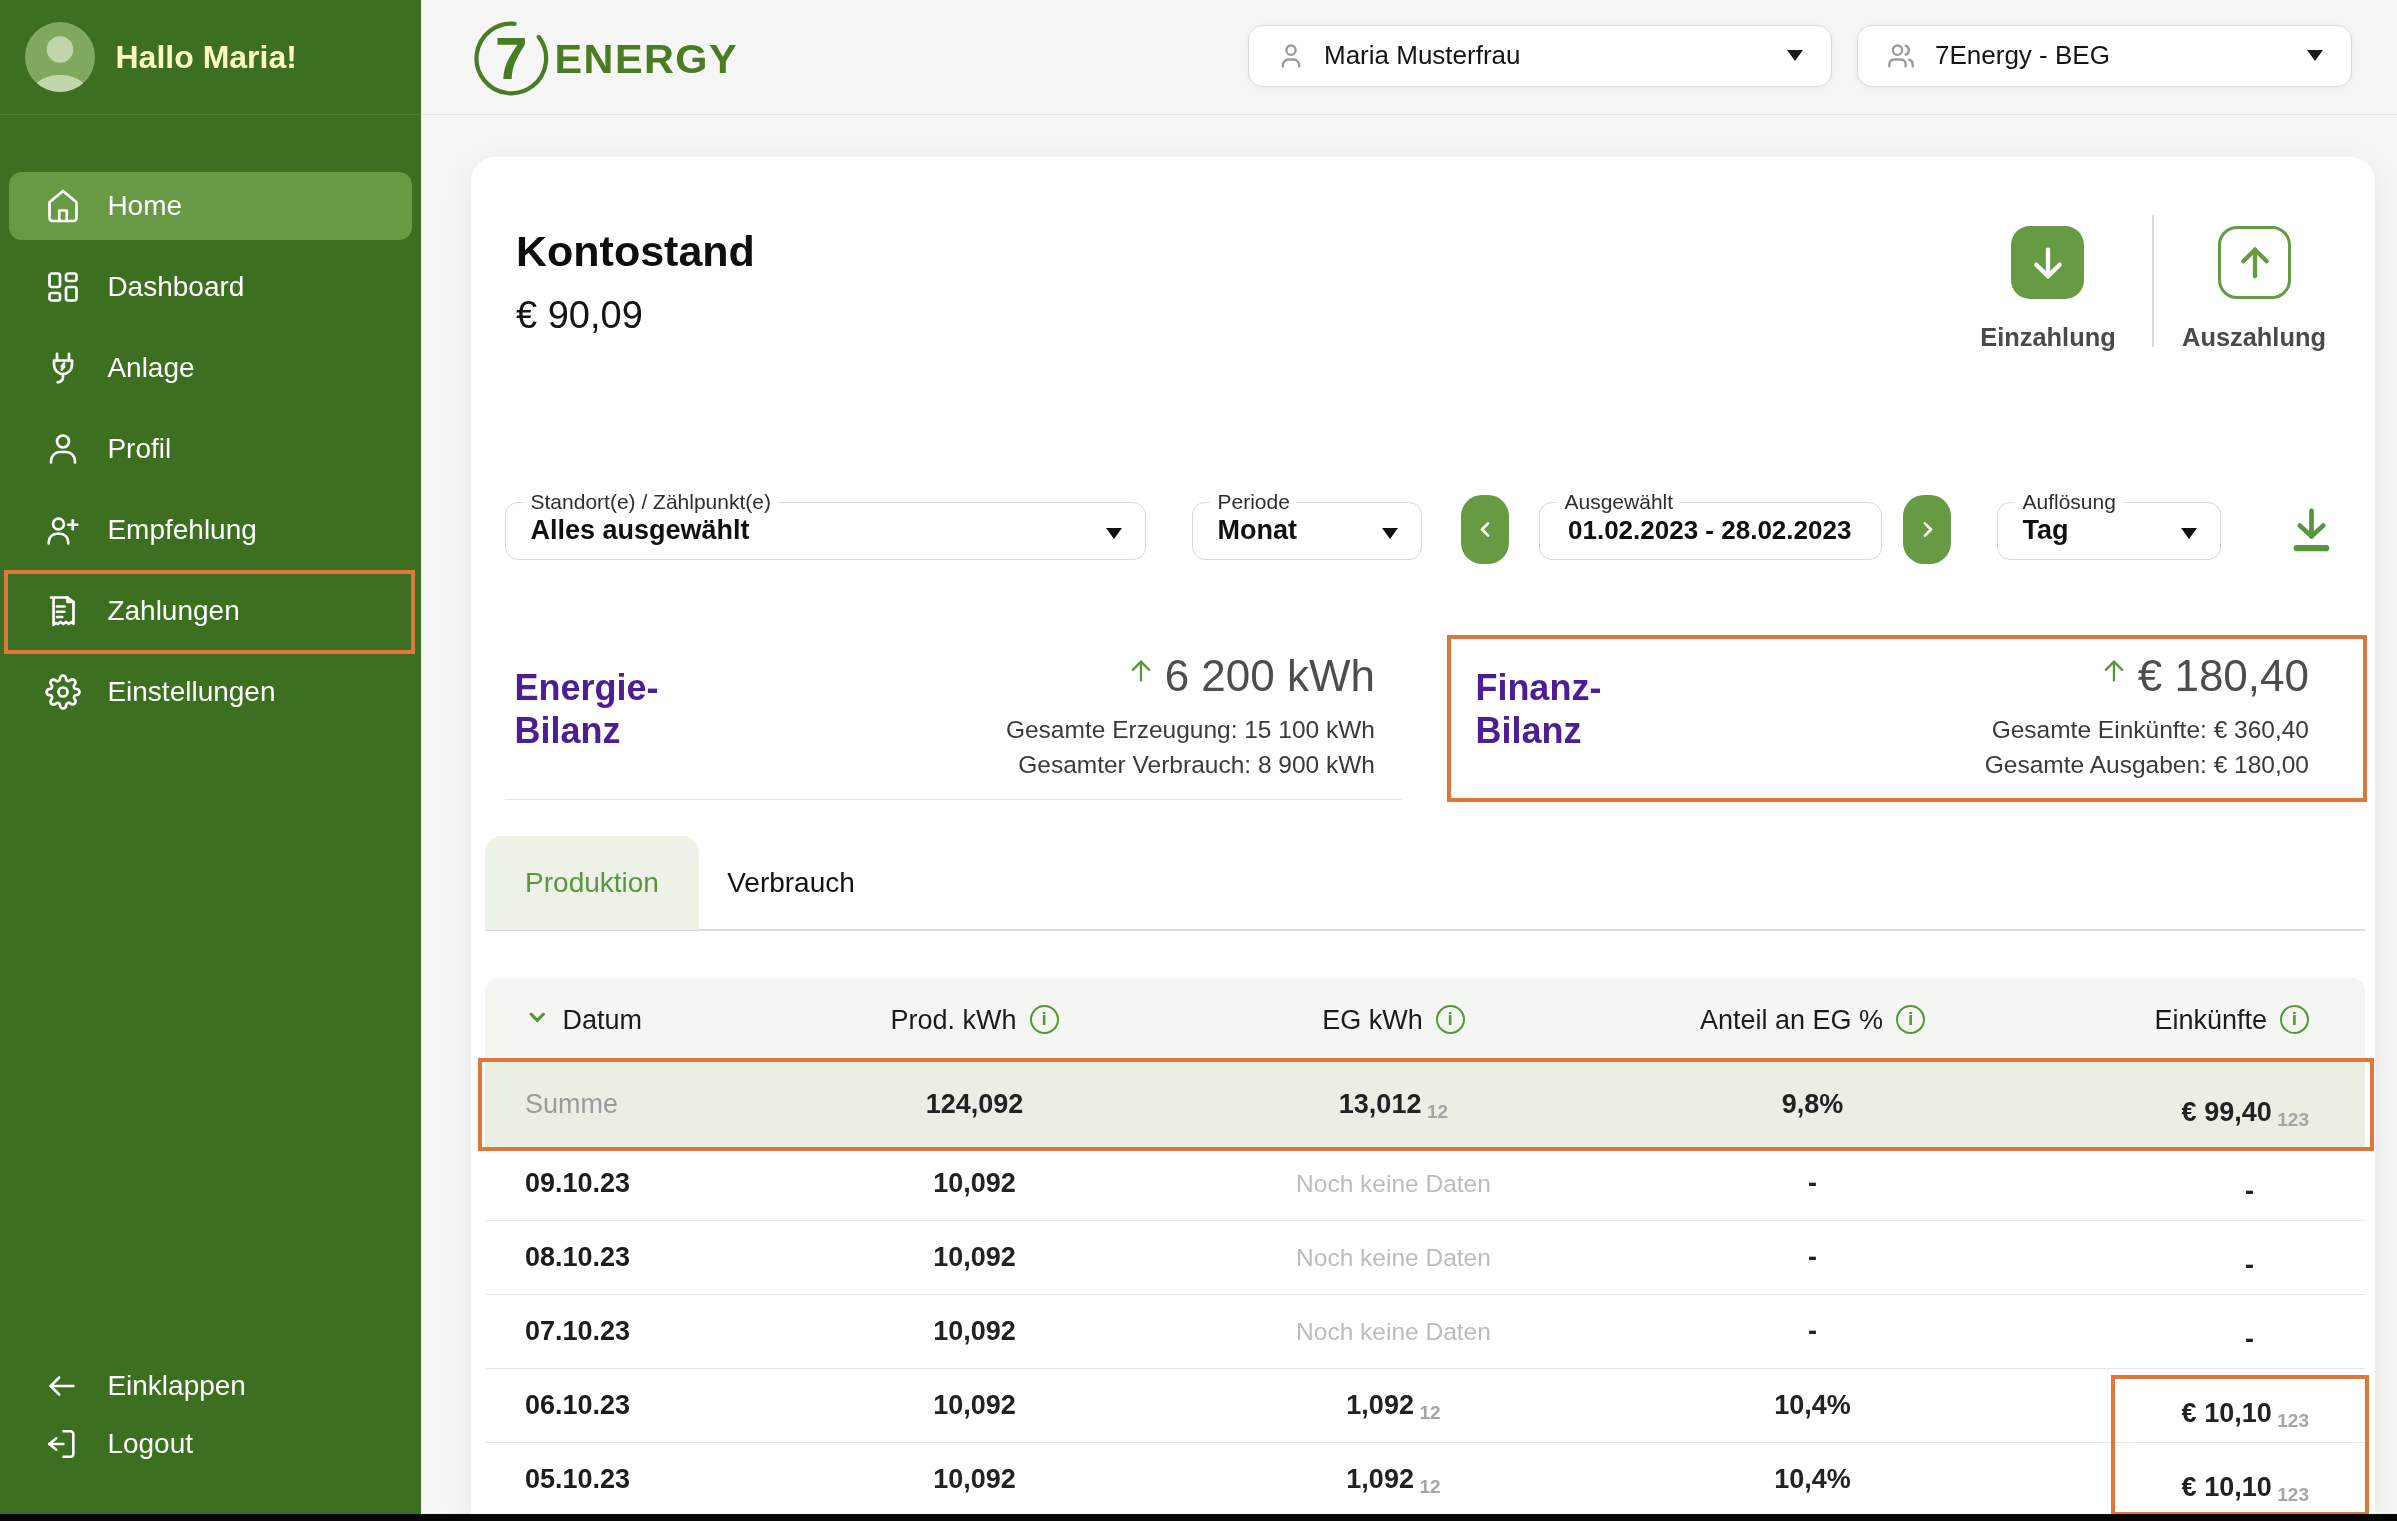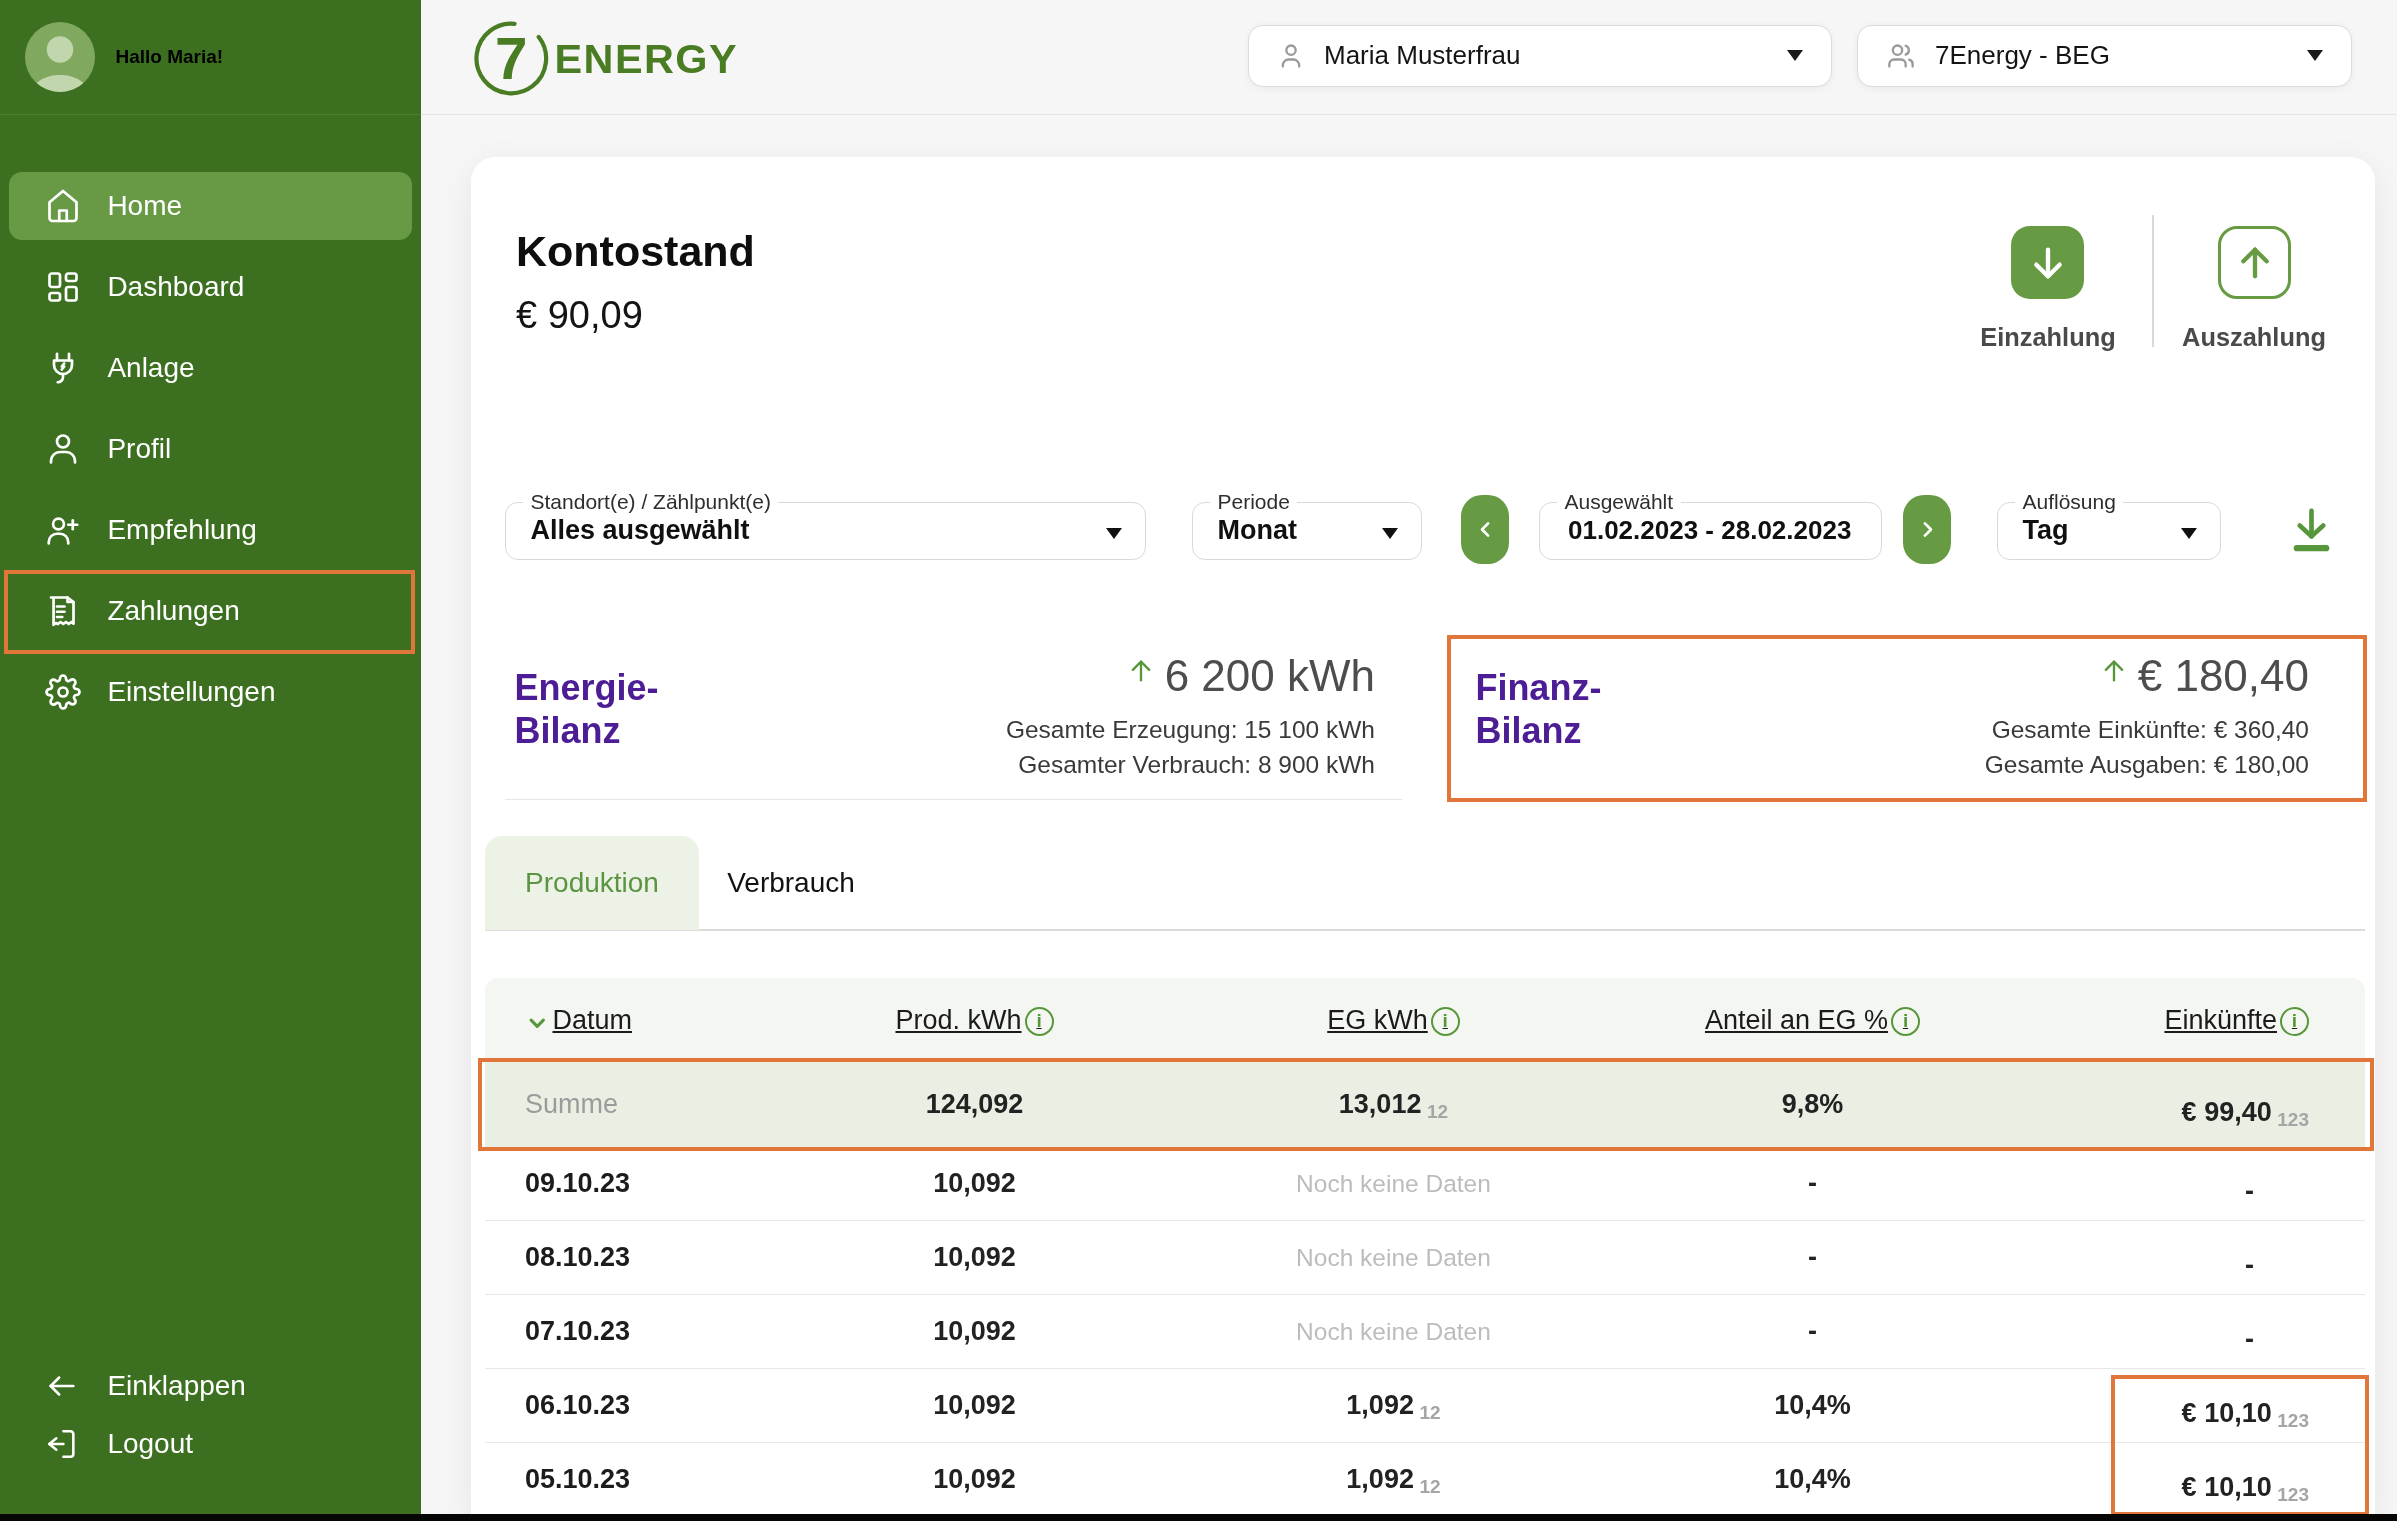--- a/index.html
+++ b/index.html
@@ -4,21 +4,21 @@
 <style>
   html,body{margin:0;padding:0;width:2397px;height:1522px;overflow:hidden;
     background:#F6F6F6;font-family:"Liberation Sans","DejaVu Sans",sans-serif;}
   *{box-sizing:border-box;}
 
   
   .sidebar{position:absolute;left:0;top:0;width:421px;height:1522px;background:#3C7020;z-index:5;}
   .sb-header{height:115px;display:flex;align-items:center;gap:21px;padding-left:24.5px;
     border-bottom:1.9px solid #4C7F2F;}
   .avatar{width:70px;height:70px;border-radius:50%;background:#80A85F;overflow:hidden;flex:0 0 auto;}
-  .greeting{color:#000000;font-size:19px;font-weight:700;}
+  .greeting{color:#fef9c3;font-size:32px;font-weight:700;}
   .sb-menu{margin-top:57px;}
   .sb-item{position:relative;height:68px;margin:13px 9.4px 0 9.4px;border-radius:13px;
     display:flex;align-items:center;gap:26px;padding-left:36px;color:#fff;font-size:28px;cursor:pointer;}
   .sb-item.active{background:#689A46;}
   .sb-item svg{width:36px;height:36px;flex:0 0 aupx;}
   .ann-sb{position:absolute;left:-5.6px;right:-3.8px;top:-7.5px;bottom:-8.5px;border:4.7px solid #E0763A;pointer-events:none;}
   .sb-footer{position:absolute;left:9.4px;bottom:49px;right:9.4px;}
   .sb-foot-item{height:58px;display:flex;align-items:center;gap:28px;padding-left:36px;
     color:#fff;font-size:28px;cursor:pointer;}
 
@@ -83,21 +83,21 @@
   .tab-line{position:absolute;left:14px;top:772px;width:1880px;height:1.9px;background:#DBDBDB;}
   .tab{position:absolute;top:679px;height:94px;display:flex;align-items:center;justify-content:center;
     font-size:28px;cursor:pointer;z-index:2;}
   .tab-prod{left:14px;width:214px;background:#EDF2E6;border-radius:17px 17px 0 0;color:#5C9542;}
   .tab-cons{left:240px;width:160px;color:#121212;}
 
   
   .tbl{position:absolute;left:14px;top:821px;width:1880px;}
   .trow{display:grid;grid-template-columns:268px 443px 395px 443px 331px;align-items:center;}
   .thead{height:84px;background:#F4F6F1;border-radius:13px 13px 0 0;font-size:27px;color:#1B1B1B;}
-  .hcell{display:flex;align-items:flex-end;justify-content:center;gap:3px;text-decoration:underline;}
+  .hcell{display:flex;align-items:flex-start;justify-content:center;gap:13px;}
   .hcell.left{justify-content:flex-start;padding-left:40px;}
   .hcell.right{justify-content:flex-end;padding-right:56px;}
   .info-i{width:29px;height:29px;border:2.8px solid #57963B;border-radius:50%;color:#57963B;
     display:inline-flex;align-items:center;justify-content:center;font-size:19px;font-weight:700;
     flex:0 0 auto;cursor:pointer;}
   .info-i::before{content:"i";}
   .summe{position:relative;height:85px;background:#E9EFE3;font-size:27px;}
   .ann-summe{position:absolute;left:-6.6px;right:-8.5px;top:-3.8px;bottom:-3.8px;border:4.7px solid #E0763A;
     pointer-events:none;z-index:4;}
   .drow{height:74px;border-bottom:1.9px solid #E7E7E7;font-size:27px;color:#1A1A1A;}

